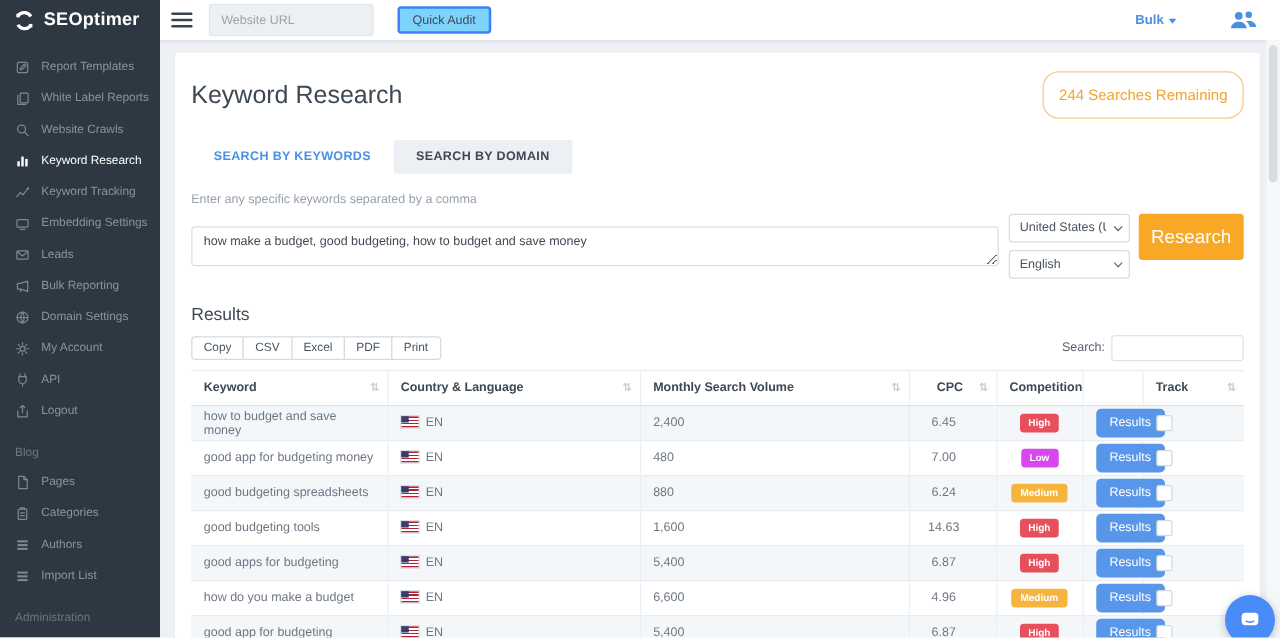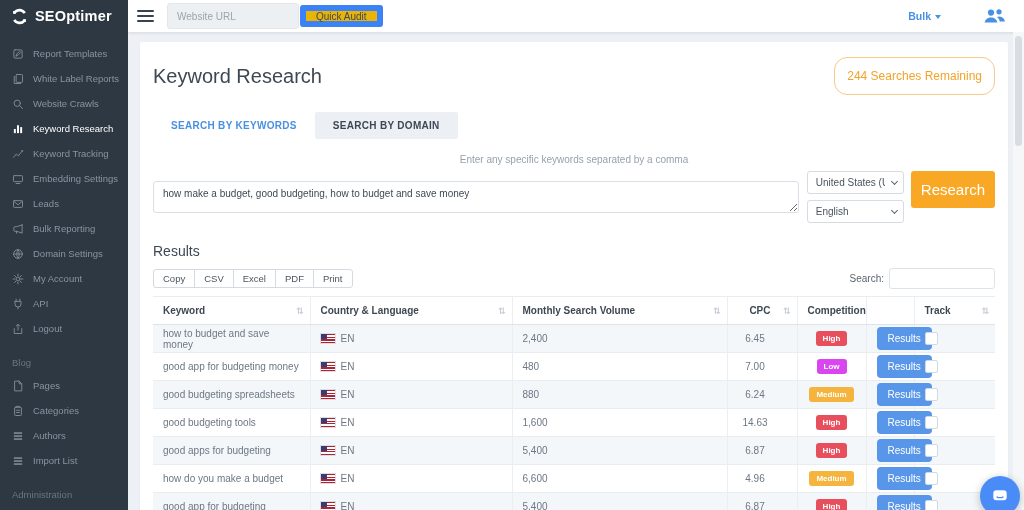--- a/index.html
+++ b/index.html
@@ -22,42 +22,42 @@
   .nav-section { padding:16px 0 5px 12px; color:#6b7582; font-size:9.5px; }
 
   
   .topbar { position:absolute; left:128px; right:0; top:0; height:32px; background:#fff;
             box-shadow:0 1px 3px rgba(40,50,60,.12); display:flex; align-items:center; z-index:4; }
   .hamburger { width:17px; margin-left:9px; margin-right:13px; cursor:pointer; }
   .hamburger span { display:block; height:2.2px; background:#39424d; margin:2.6px 0; border-radius:1px; }
   .url-input { width:132px; height:22px; background:#edf0f3; border:1px solid #e3e7eb; border-radius:3px;
                font-size:10px; color:#3f4954; padding:12px 9px; outline:none; }
   .url-input::placeholder { color:#9aa4ae; }
-  .quick-audit { margin-left:1px; height:22px; padding:0 10px; background:#eab308; border:6px solid #3b82f6;
+  .quick-audit { margin-left:19px; height:22px; padding:0 10px; background:#7dd3fc; border:2px solid #3b82f6;
                  border-radius:3px; font-size:10px; color:#3f4954; cursor:pointer; }
   .topbar-right { margin-left:auto; display:flex; align-items:center; gap:42px; padding-right:18px; }
   .help { color:#4a90e2; font-size:10.5px; font-weight:700; display:flex; align-items:center; gap:4px; cursor:pointer; }
   .help .caret { width:0; height:0; border-left:3.5px solid transparent; border-right:3.5px solid transparent;
                  border-top:4px solid #4a90e2; margin-top:1px; }
   .people-icon { display:inline-flex; cursor:pointer; }
 
   
   .main { position:absolute; left:128px; top:32px; right:0; bottom:0; background:#edf0f4; }
   .card { position:absolute; left:12px; top:10px; width:868px; min-height:478px; background:#fff;
           border-radius:2px; box-shadow:0 1px 2px rgba(40,50,60,.06); padding:13px 13px 0 13px; }
   .card-head { display:flex; align-items:center; justify-content:space-between; margin-top:2px; }
   .page-title { font-size:20px; font-weight:400; color:#3e4853; }
   .badge-remaining { border:1px solid #f7c98a; color:#f3a32a; font-size:12px; padding:11px 12px;
                      border-radius:13px; white-space:nowrap; }
 
   .tabs { display:flex; margin-top:17px; }
   .tab { font-size:10px; font-weight:700; letter-spacing:.3px; padding:8px 18px; cursor:pointer; color:#4a90e2; }
   .tab.inactive { background:#eceff3; color:#3e4854; border-radius:2px; }
 
-  .kw-label { margin:15px 0 6px 0; font-size:10px; color:#97a1ac;text-align:center; }
+  .kw-label { margin:15px 0 6px 0; font-size:10px; color:#97a1ac; }
   .kw-row { display:flex; gap:8px; align-items:center; }
   .kw-textarea { width:687px; height:32px; border:1px solid #d8dfe6; border-radius:3px; padding:6px 9px;
                  font-size:10px; color:#3f4954; font-family:inherit; resize:both; outline:none; }
   .kw-side { display:flex; gap:7px; align-items:flex-start; }
   .selects { display:flex; flex-direction:column; gap:6px; }
   .select-wrap { position:relative; width:97px; }
   .select-wrap select { width:100%; height:23px; appearance:none; -webkit-appearance:none; background:#fff;
                         border:1px solid #d5dce3; border-radius:3px; font-size:10px; color:#4a545f;
                         padding:0 18px 0 8px; outline:none; cursor:pointer; font-family:inherit; }
   .select-wrap .chev { position:absolute; right:7px; top:8px; width:5px; height:5px; pointer-events:none;

